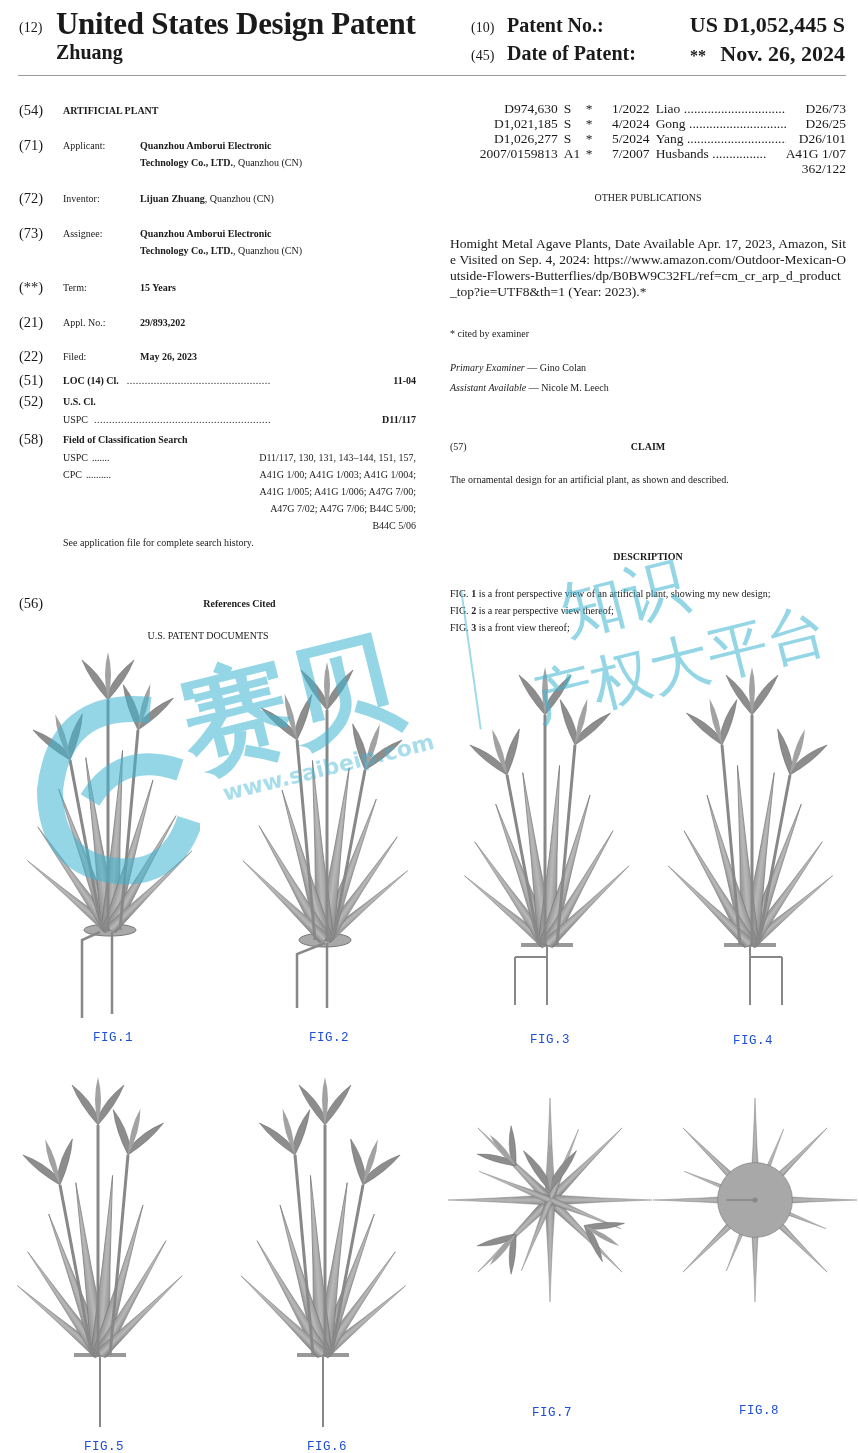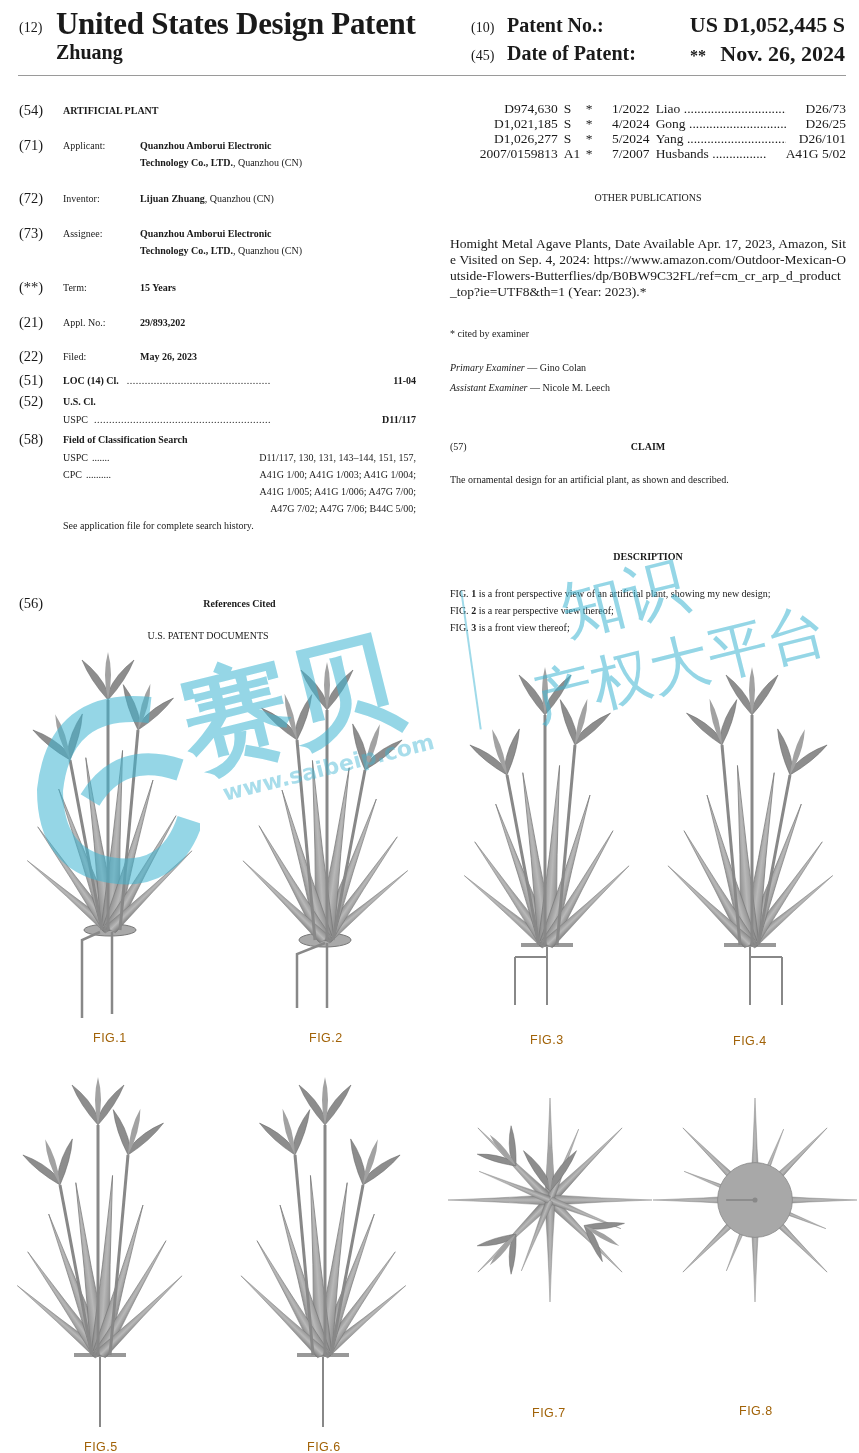--- a/index.html
+++ b/index.html
@@ -13,21 +13,21 @@
   .hdr-val { font-size: 22px; font-weight: bold; }
   .rule { position: absolute; left: 18px; top: 75px; width: 828px; height: 1px; background: #9a9a9a; }
   .f { position: absolute; font-size: 10px; line-height: 17px; }
   .code { position: absolute; left: 19px; font-size: 14.5px; }
   .b { font-weight: bold; }
   .i { font-style: italic; }
   .dots { letter-spacing: 0.5px; }
   .rt { text-align: right; }
   .ctr { text-align: center; }
   .just { text-align: justify; }
-  .figlbl { position: absolute; font-family: Liberation Sans, sans-serif; font-size: 12.5px; color: #a16207; letter-spacing: 0.5px; }
+  .figlbl { position: absolute; font-family: Liberation Mono, monospace; font-size: 12.5px; color: #1d4ed8; letter-spacing: 0.5px; }
   .wm { position: absolute; color: #3fb6d3; opacity: 0.55; font-family: "DejaVu Sans", sans-serif; font-weight: bold; pointer-events: none; }
   table.refs { border-collapse: collapse; font-size: 13.5px; line-height: 15px; }
   table.refs td { padding: 0; white-space: nowrap; }
 </style>
 </head>
 <body>
 
 <div>
   <span class="abs hdr-num" style="left:19px;top:20px;">(12)</span>
   <span class="abs hdr-title" style="left:56px;top:6px;">United States Design Patent</span>
@@ -103,20 +103,21 @@
       <span style="padding:0 4px;">.......</span>
       <span style="flex:1;text-align:right;">D11/117, 130, 131, 143–144, 151, 157,</span>
     </div>
     <div style="display:flex;justify-content:space-between;">
       <span>CPC</span>
       <span style="padding:0 4px;">..........</span>
       <span style="flex:1;text-align:right;">A41G 1/00; A41G 1/003; A41G 1/004;</span>
     </div>
     <div class="rt">A41G 1/005; A41G 1/006; A47G 7/00;</div>
     <div class="rt">A47G 7/02; A47G 7/06; B44C 5/00;</div>
+    <div class="rt">B44C 5/06</div>
     <div>See application file for complete search history.</div>
   </div>
 
   <span class="code" style="top:595px;">(56)</span>
   <span class="f b ctr" style="left:63px;top:595px;width:353px;">References Cited</span>
   <span class="f ctr" style="left:63px;top:627px;width:290px;">U.S. PATENT DOCUMENTS</span>
 </div>
 
 <div>
   <table class="refs abs" style="left:452px;top:101px;width:394px;">
@@ -144,35 +145,38 @@
         <td class="rt">5/2024</td>
         <td style="padding-left:6px;max-width:130px;overflow:hidden;"><span>Yang</span> <span>..............................</span></td>
         <td class="rt">D26/101</td>
       </tr>
       <tr>
         <td class="rt">2007/0159813</td>
         <td style="padding-left:6px;">A1</td>
         <td>*</td>
         <td class="rt">7/2007</td>
         <td style="padding-left:6px;max-width:130px;overflow:hidden;"><span>Husbands</span> <span>................</span></td>
-        <td class="rt">A41G 5/02</td>
+        <td class="rt">A41G 1/07</td>
+      </tr>
+      <tr>
+        <td colspan="6" class="rt">362/122</td>
       </tr>
     </tbody>
   </table>
 
   <span class="f ctr" style="left:450px;top:189px;width:396px;">OTHER PUBLICATIONS</span>
   <div class="f just" style="left:450px;top:236px;width:396px;font-size:13.5px;line-height:16px;word-break:break-all;">Homight Metal Agave Plants, Date Available Apr. 17, 2023, Amazon, Site Visited on Sep. 4, 2024: https://www.amazon.com/Outdoor-Mexican-Outside-Flowers-Butterflies/dp/B0BW9C32FL/ref=cm_cr_arp_d_product_top?ie=UTF8&amp;th=1 (Year: 2023).*</div>
 
   <span class="f" style="left:450px;top:325px;">* cited by examiner</span>
 
   <div class="f" style="left:450px;top:359px;">
     <span class="i">Primary Examiner</span><span> — Gino Colan</span>
   </div>
   <div class="f" style="left:450px;top:379px;">
-    <span class="i">Assistant Examiner</span><span> — Nicole M. Leech</span>
+    <span class="i">Assistant Available</span><span> — Nicole M. Leech</span>
   </div>
 
   <span class="f" style="left:450px;top:438px;">(57)</span>
   <span class="f b ctr" style="left:450px;top:438px;width:396px;">CLAIM</span>
   <div class="f just" style="left:450px;top:471px;width:396px;">The ornamental design for an artificial plant, as shown and described.</div>
 
   <span class="f b ctr" style="left:450px;top:548px;width:396px;">DESCRIPTION</span>
   <div class="f just" style="left:450px;top:585px;width:396px;line-height:17px;">
     <div><span>FIG. </span><span class="b">1</span><span> is a front perspective view of an artificial plant, showing my new design;</span></div>
     <div><span>FIG. </span><span class="b">2</span><span> is a rear perspective view thereof;</span></div>

